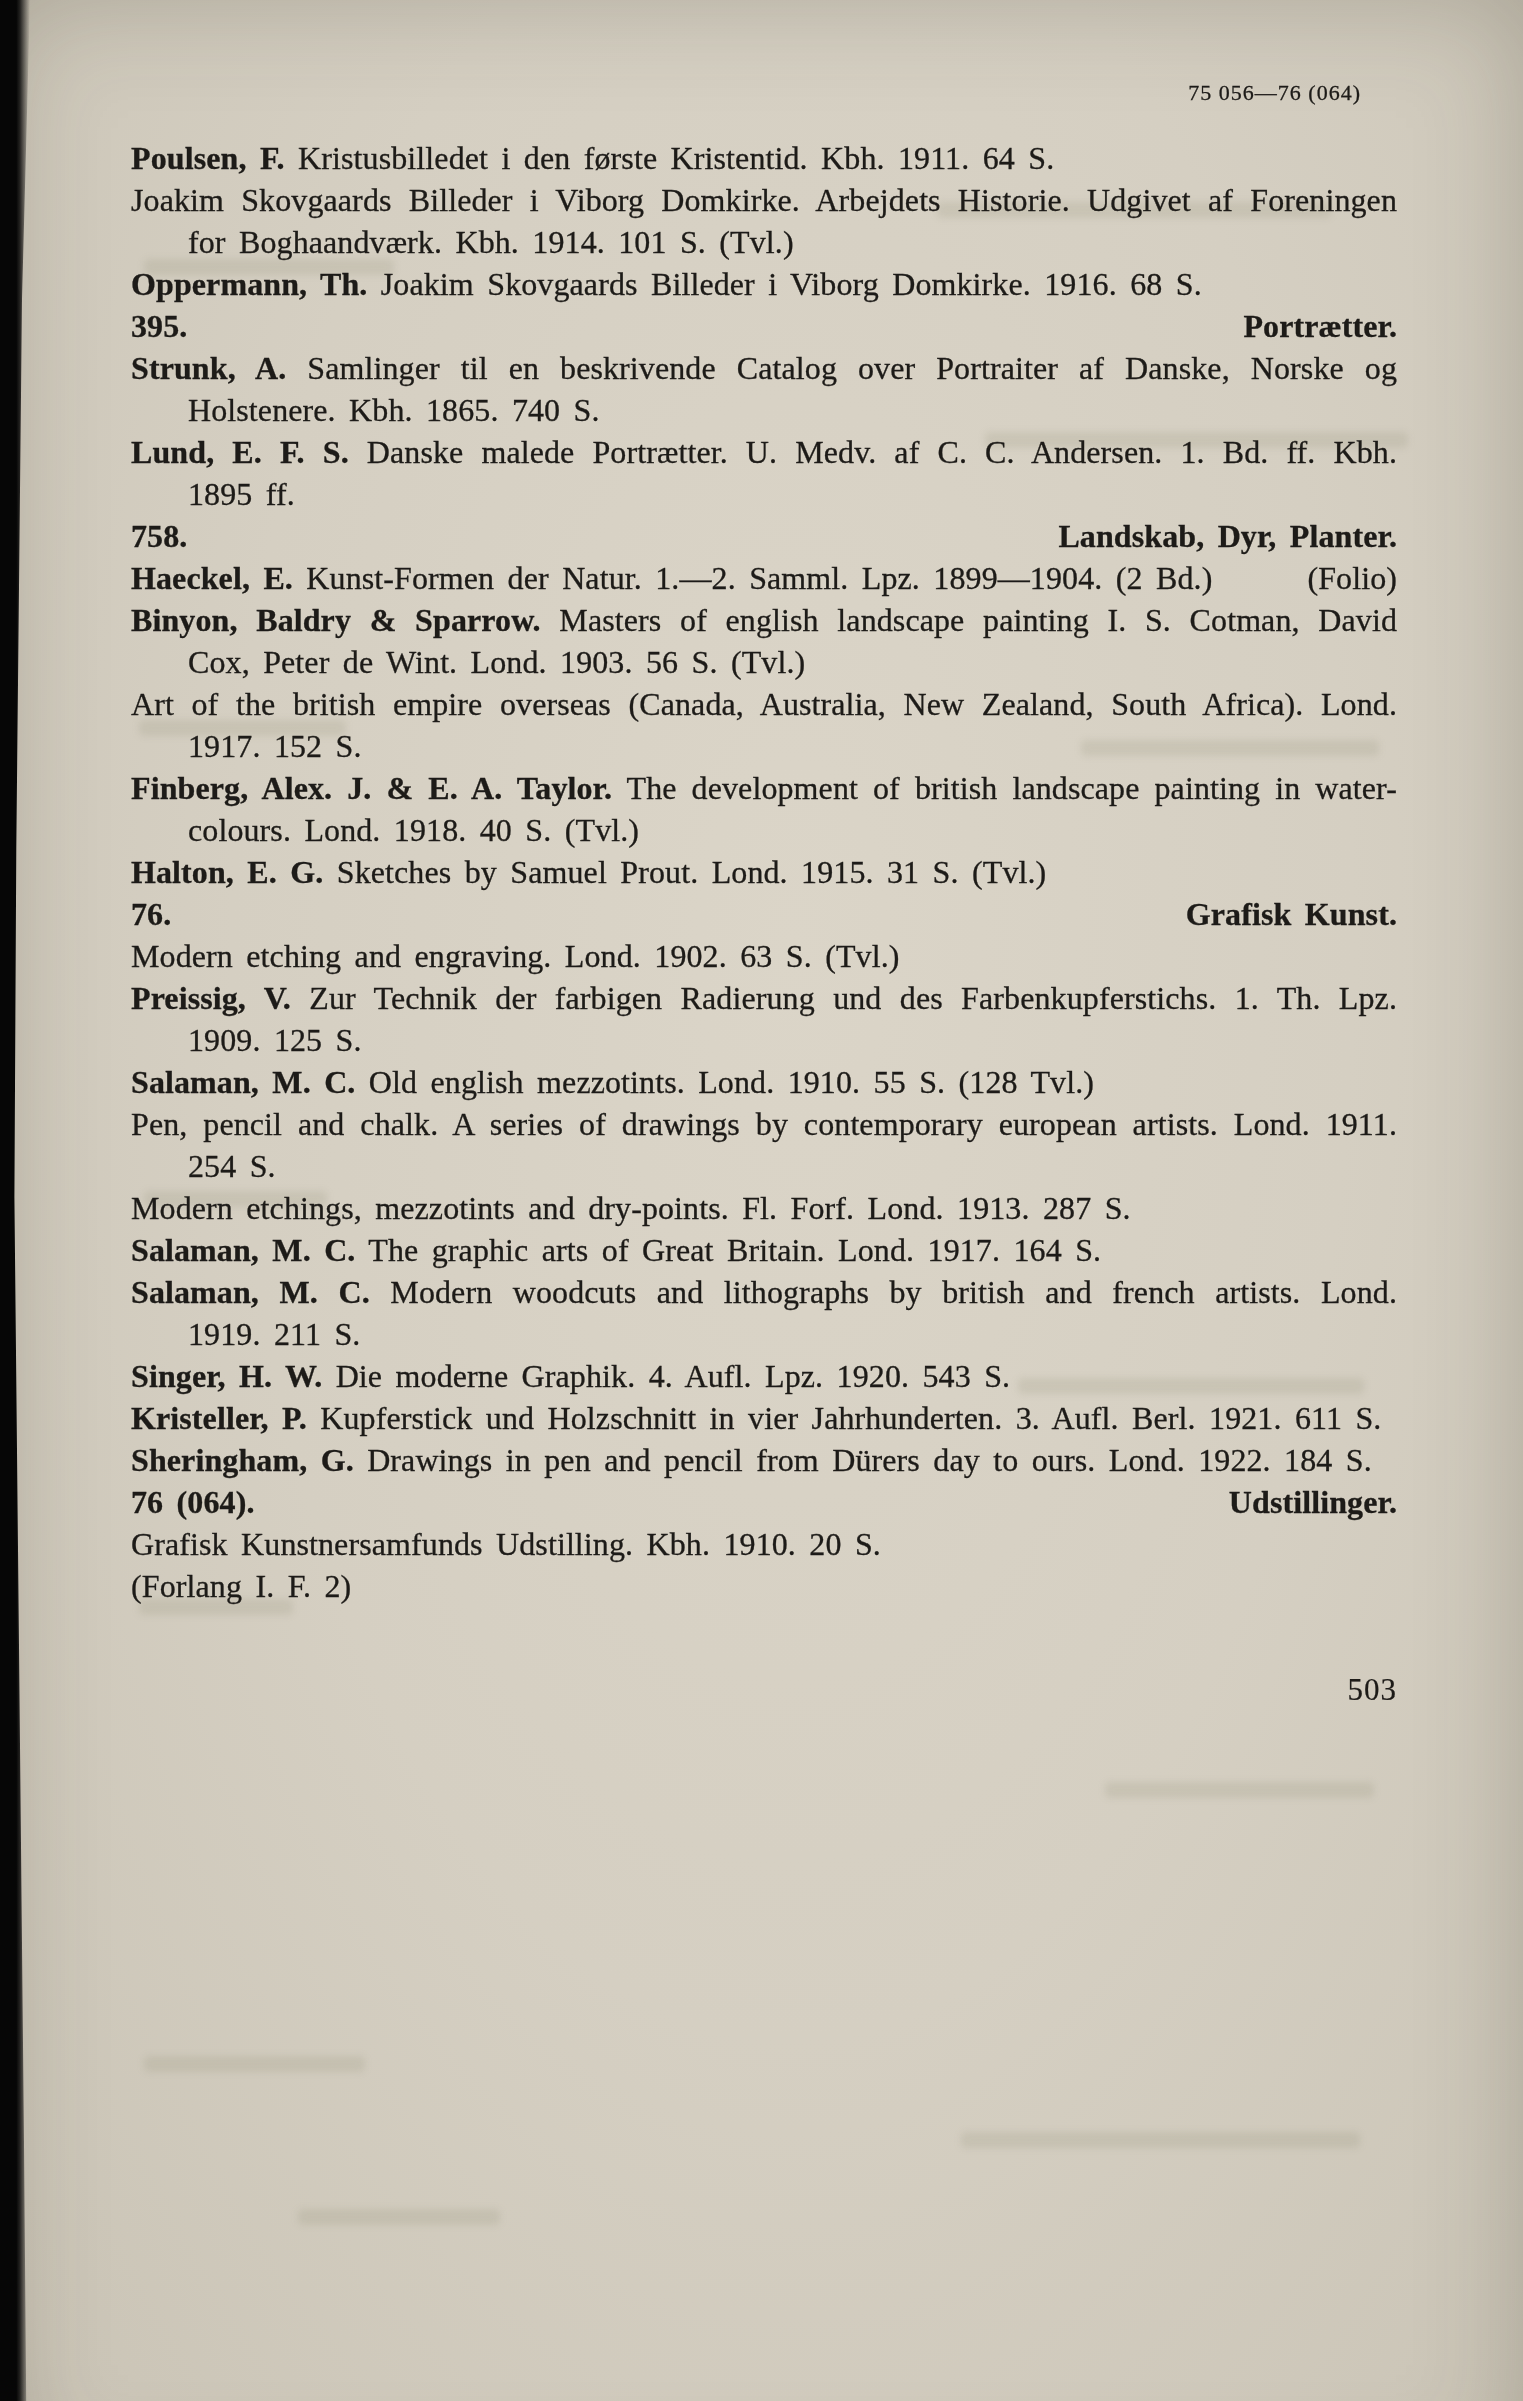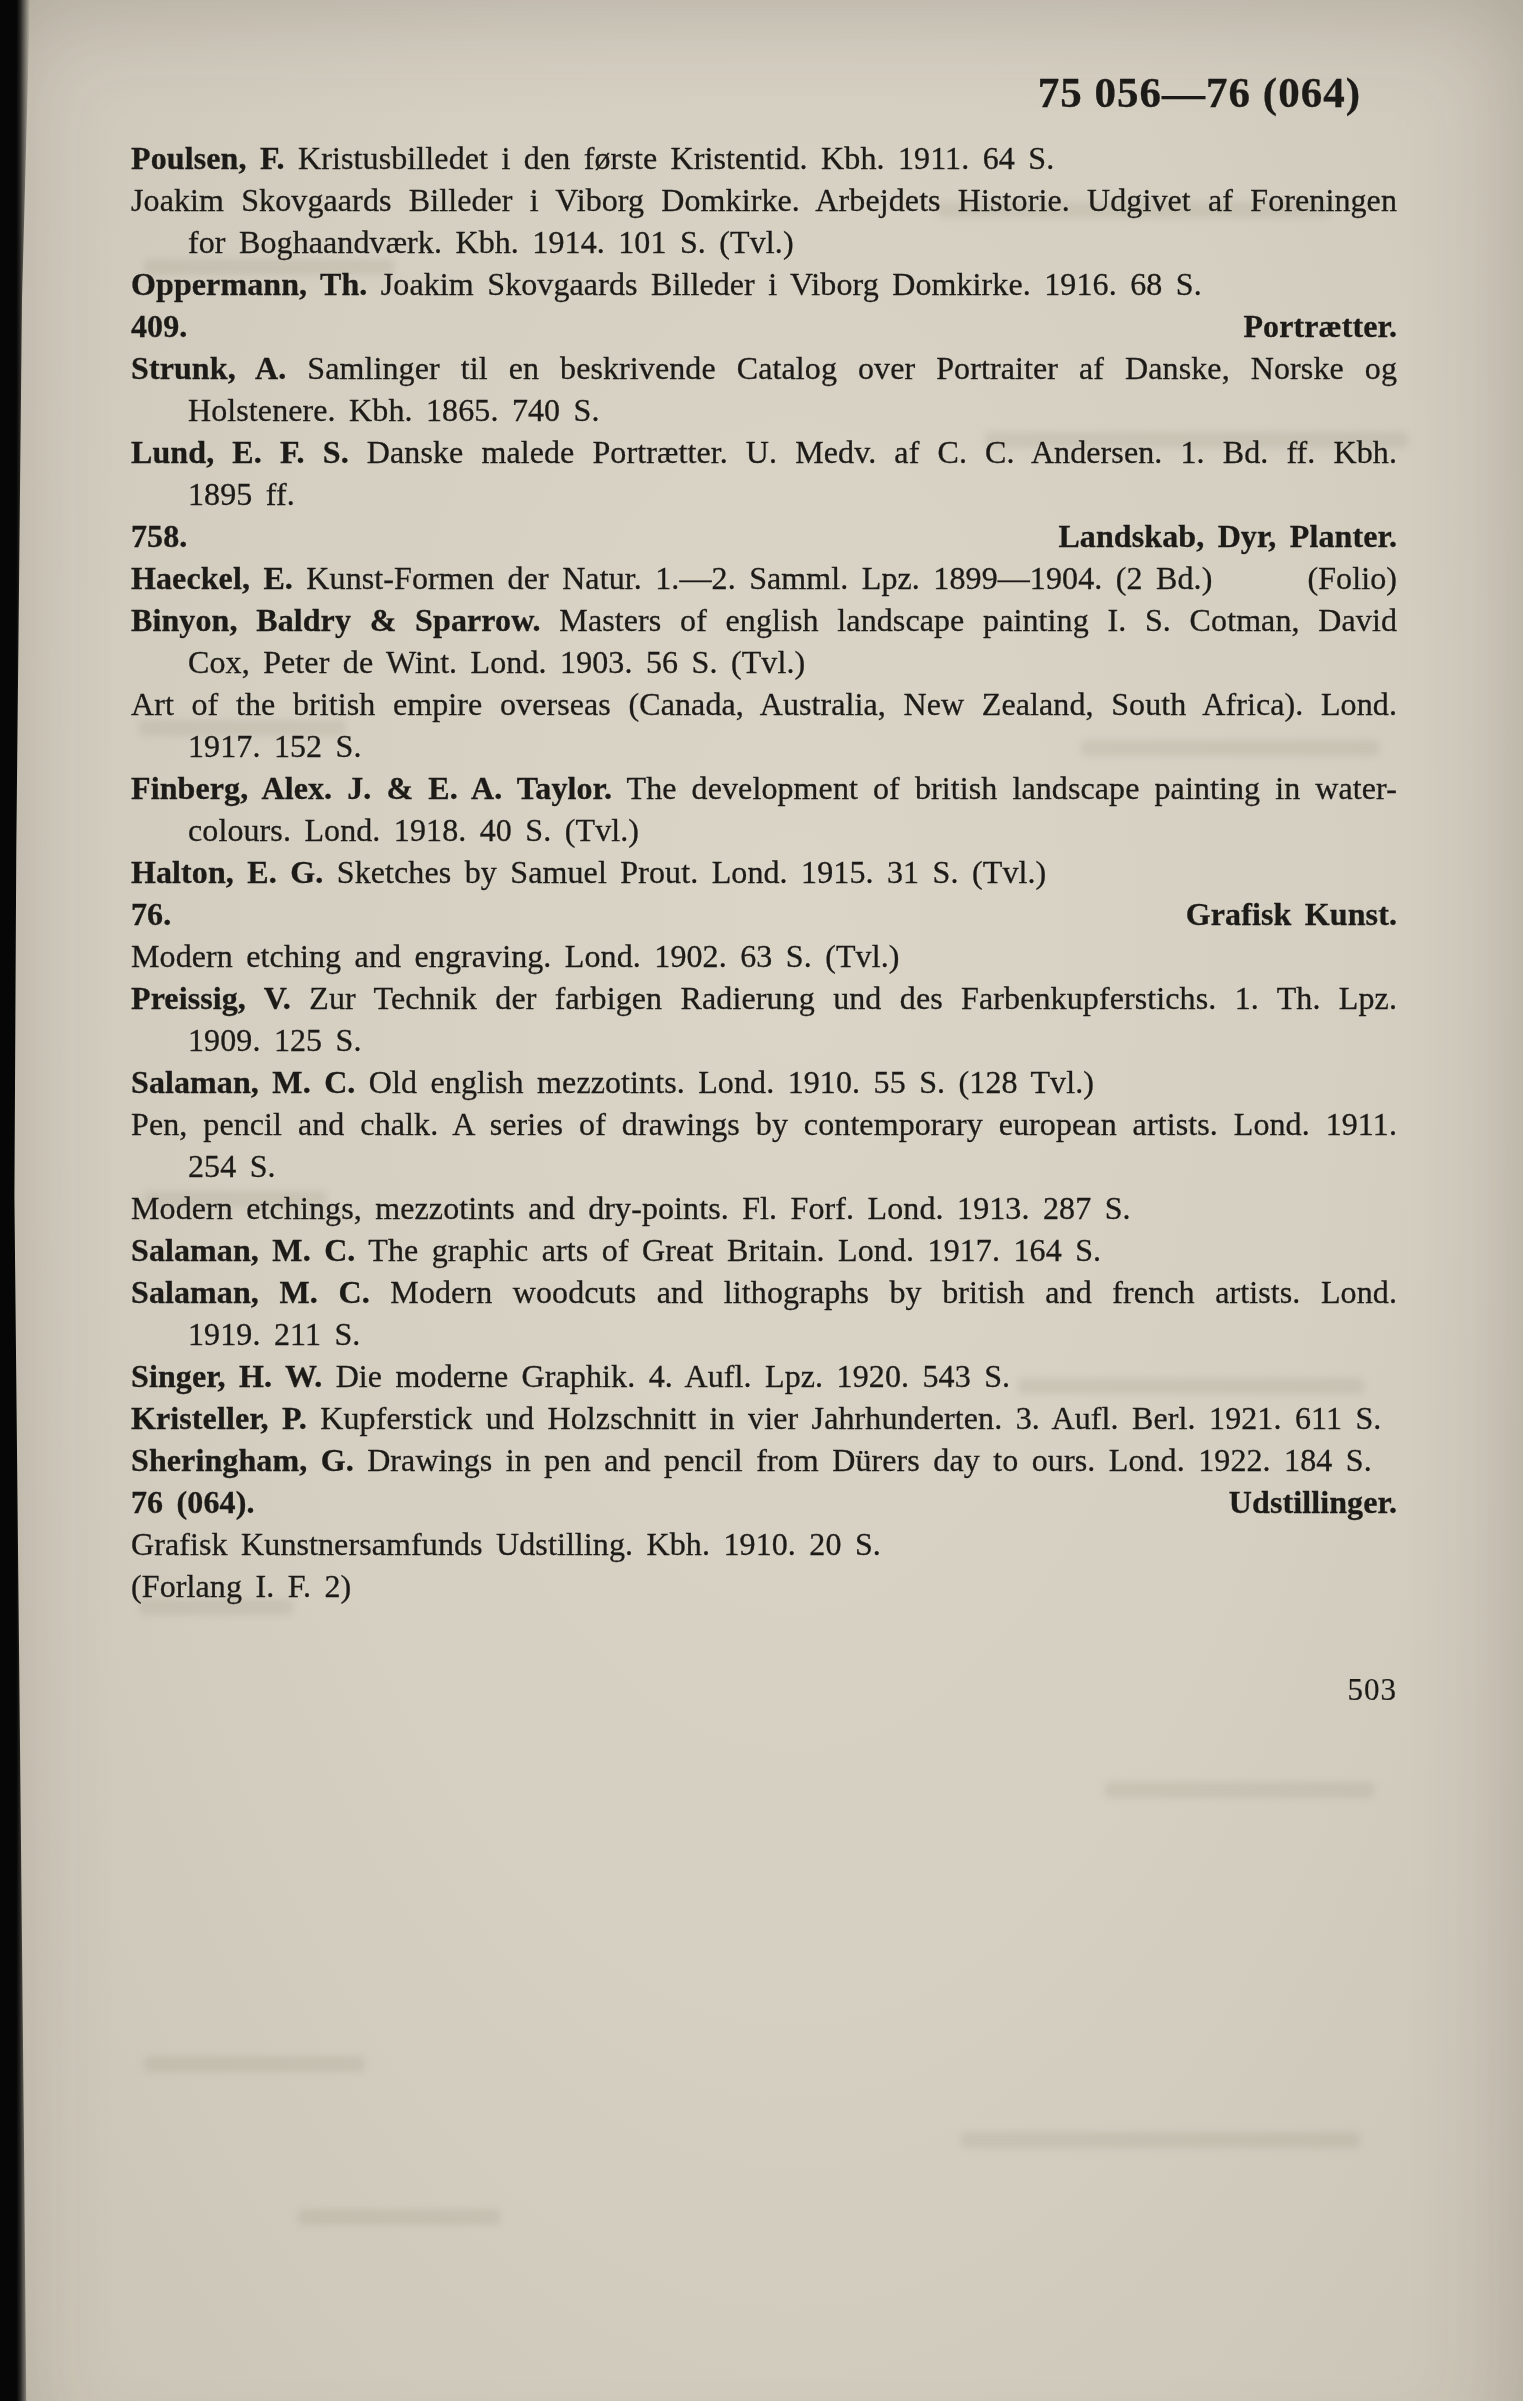--- a/index.html
+++ b/index.html
@@ -32,22 +32,22 @@
   }
   .page {
     position: absolute; inset: 0;
     z-index: 2;
     box-sizing: border-box;
     padding: 72px 127px 0 131px;
   }
   .header {
     text-align: right;
     padding-right: 36px;
-    font-weight: bold;
-    font-size: 43px;
+    font-weight: normal;
+    font-size: 22px;
     letter-spacing: 1px;
     line-height: 42px;
     margin-bottom: 23px;
     -webkit-text-stroke: 0.3px #1d1b18;
   }
   .content { -webkit-text-stroke: 0.3px #1d1b18; }
   .content p, .content .section {
     margin: 0;
     font-size: 32px;
     line-height: 42px;
@@ -109,21 +109,21 @@
 
   <div class="content">
 
     <p class="entry"><b class="author">Poulsen, F.</b> <span>Kristusbilledet i den første Kristentid. Kbh. 1911. 64 S.</span></p>
 
     <p class="entry"><span>Joakim Skovgaards Billeder i Viborg Domkirke. Arbejdets Historie. Udgivet af Foreningen for Boghaandværk. Kbh. 1914. 101 S. (Tvl.)</span></p>
 
     <p class="entry"><b class="author">Oppermann, Th.</b> <span>Joakim Skovgaards Billeder i Viborg Domkirke. 1916. 68 S.</span></p>
 
     <div class="section">
-      <b class="sec-num">409.</b>
+      <b class="sec-num">395.</b>
       <b class="sec-title">Portrætter.</b>
     </div>
 
     <p class="entry"><b class="author">Strunk, A.</b> <span>Samlinger til en beskrivende Catalog over Portraiter af Danske, Norske og Holstenere. Kbh. 1865. 740 S.</span></p>
 
     <p class="entry"><b class="author">Lund, E. F. S.</b> <span>Danske malede Portrætter. U. Medv. af C. C. Andersen. 1. Bd. ff. Kbh. 1895 ff.</span></p>
 
     <div class="section">
       <b class="sec-num">758.</b>
       <b class="sec-title">Landskab, Dyr, Planter.</b>

